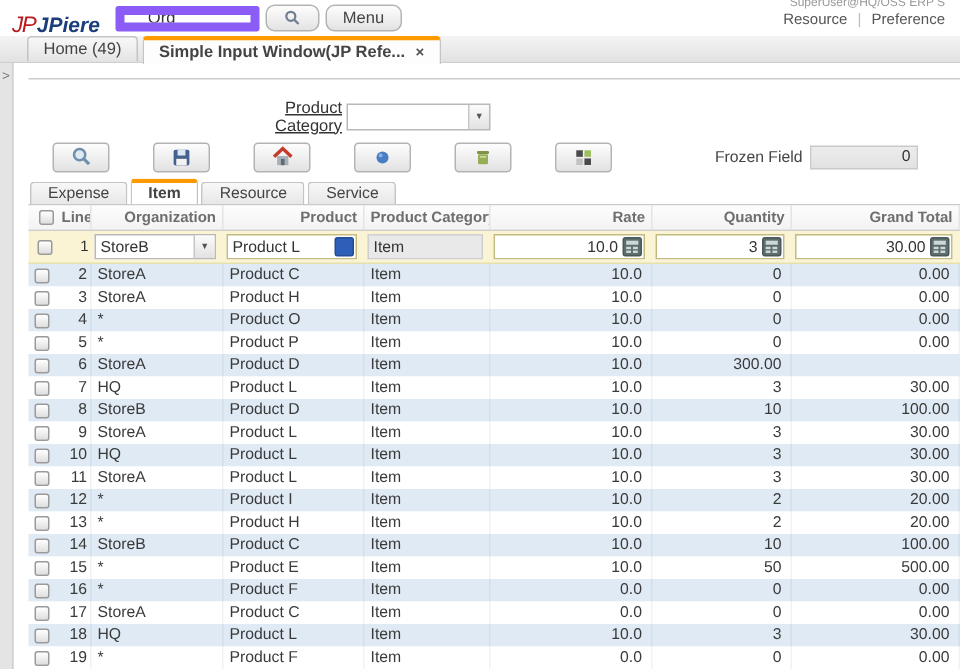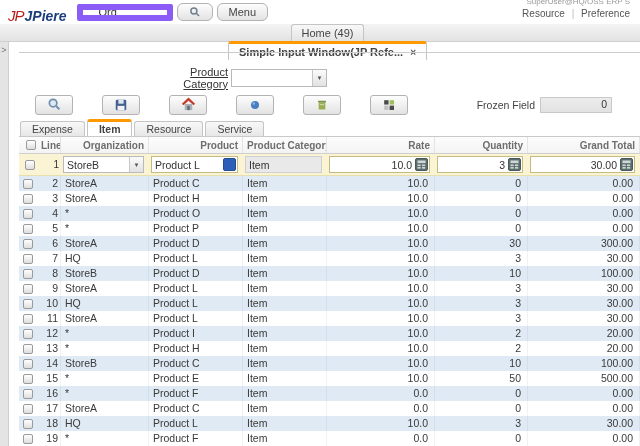--- a/index.html
+++ b/index.html
@@ -18,21 +18,21 @@
     background:linear-gradient(#fdfdfd,#e3e3e3); font-size:11px; color:#444;
     display:flex; align-items:center; justify-content:center; margin-left:4px; padding:0 11px; cursor:pointer; }
   .header-right { position:absolute; right:10px; top:-3px; text-align:right; }
   .user-info { font-size:8px; color:#999; white-space:nowrap; }
   .hlinks { font-size:10px; color:#555; margin-top:2px; }
   .hlinks span { cursor:pointer; }
   .hlinks .sep { color:#bbb; margin:0 4px; cursor:default; }
 
   
   .tabbar { height:18px; background:linear-gradient(#f4f4f4,#e2e2e2);
-    border-bottom:1px solid #cfcfcf; display:flex; align-items:center; padding-left:18px;flex-direction:column; }
+    border-bottom:1px solid #cfcfcf; display:flex; align-items:flex-start; padding-left:18px; }
   .win-tab { border:1px solid #c4c4c4; border-bottom:none; border-radius:3px 3px 0 0;
     background:linear-gradient(#f8f8f8,#e4e4e4); font-size:11px; color:#444;
     padding:2px 10px 2px 10px; margin-right:3px; height:17px; display:flex; align-items:center; cursor:pointer; }
   .win-tab.active { background:#fdfdfd; border-top:3px solid #ff9900; font-weight:bold; height:19px; }
   .win-tab .close { margin-left:7px; font-weight:bold; color:#555; font-size:10px; cursor:pointer; }
 
   
   .content-wrap { display:flex; height:404px; }
   .left-strip { width:9px; background:#e4e4e4; border-right:1px solid #cfcfcf;
     font-size:9px; color:#777; text-align:center; padding-top:3px; cursor:pointer; }
@@ -340,21 +340,20 @@
           </div>
           <div class="grid-row data-row alt">
             <div class="cell c-check">
               <span class="cbx"></span>
             </div>
             <div class="cell c-line">6</div>
             <div class="cell">StoreA</div>
             <div class="cell">Product D</div>
             <div class="cell">Item</div>
             <div class="cell c-num">10.0</div>
-            <div class="cell c-num">30</div>
             <div class="cell c-num">300.00</div>
           </div>
           <div class="grid-row data-row">
             <div class="cell c-check">
               <span class="cbx"></span>
             </div>
             <div class="cell c-line">7</div>
             <div class="cell">HQ</div>
             <div class="cell">Product L</div>
             <div class="cell">Item</div>

